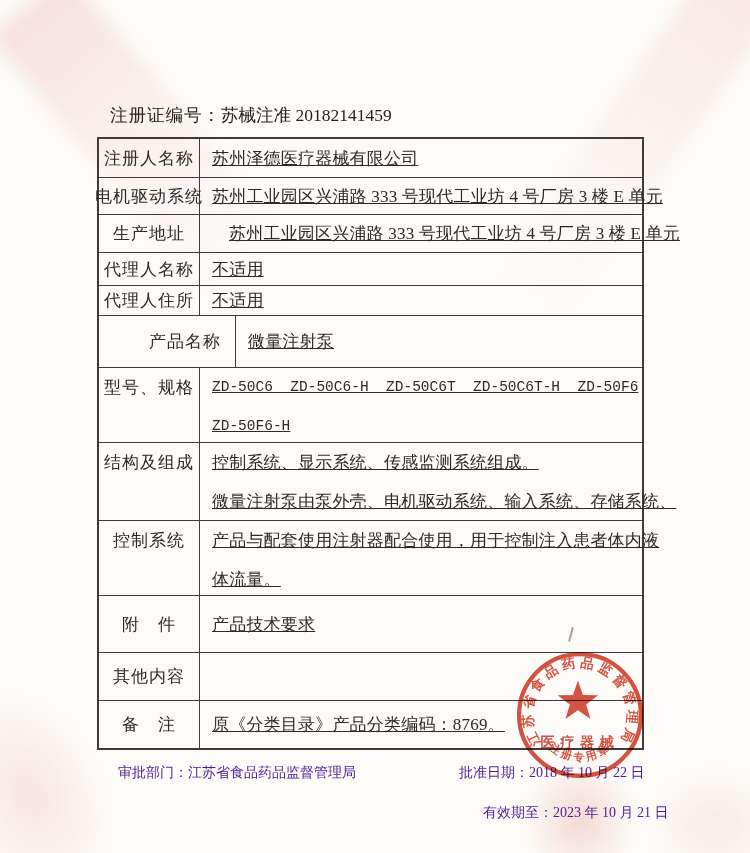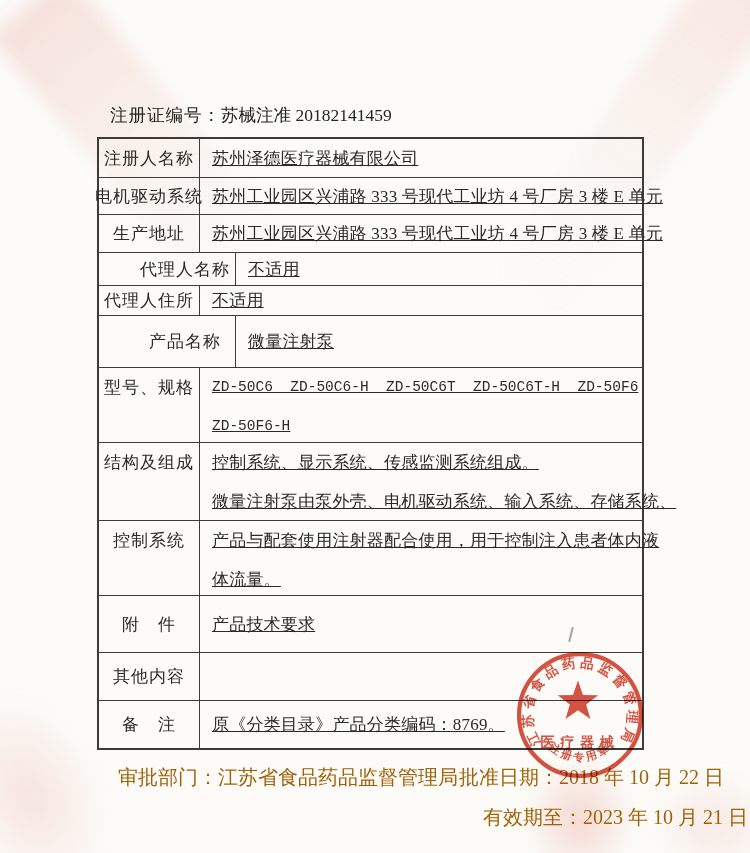--- a/index.html
+++ b/index.html
@@ -43,22 +43,22 @@
   .regline .lbl{letter-spacing:1px;}
   
   .table{
     position:absolute;left:97px;top:137px;width:547px;
     border:2px solid #3e3c38;box-sizing:border-box;z-index:1;
   }
   .row{display:flex;border-top:1.5px solid #3e3c38;box-sizing:border-box;}
   .row:first-child{border-top:none;}
   .row:nth-child(1){height:38px;}
   .row:nth-child(2){height:37px;}
-  .row:nth-child(3){height:38px;}
-  .row:nth-child(4){height:33px;padding-left:36px;}
+  .row:nth-child(3){height:38px;gap:17px;}
+  .row:nth-child(4){height:33px;}
   .row:nth-child(5){height:30px;}
   .row:nth-child(6){height:52px;padding-left:36px;}
   .row:nth-child(7){height:75px;}
   .row:nth-child(8){height:78px;}
   .row:nth-child(9){height:75px;}
   .row:nth-child(10){height:57px;}
   .row:nth-child(11){height:48px;}
   .row:nth-child(12){height:48px;}
   .cell-label{
     width:101px;flex:none;border-right:1.5px solid #3e3c38;box-sizing:border-box;
@@ -67,21 +67,21 @@
   }
   .cell-value{
     flex:1;min-width:0;padding-left:12px;box-sizing:border-box;
     display:flex;flex-direction:column;justify-content:center;
   }
   .row.tall .cell-label{align-items:flex-start;}
   .row.tall .cell-value{justify-content:space-between;}
   .vline{font-size:17px;line-height:39px;letter-spacing:.2px;white-space:pre;text-decoration:underline;}
   .row.mono .vline{font-family:"Liberation Mono","DejaVu Sans Mono",monospace;font-size:14.5px;letter-spacing:0;}
   
-  .foot{position:absolute;z-index:1;font-size:20px;white-space:pre;color:#a16207;}
+  .foot{position:absolute;z-index:1;font-size:14px;white-space:pre;color:#4c1d95;}
   .foot-dept{left:118px;top:764px;}
   .foot-approve{left:459px;top:764px;}
   .foot-valid{left:483px;top:804px;}
   
   .seal{
     position:absolute;left:514px;top:649px;width:132px;height:132px;
     z-index:2;opacity:.88;mix-blend-mode:multiply;
   }
   .seal text{fill:#d03c2a;font-family:"Liberation Serif","DejaVu Serif",serif;font-weight:bold;}
 </style>

